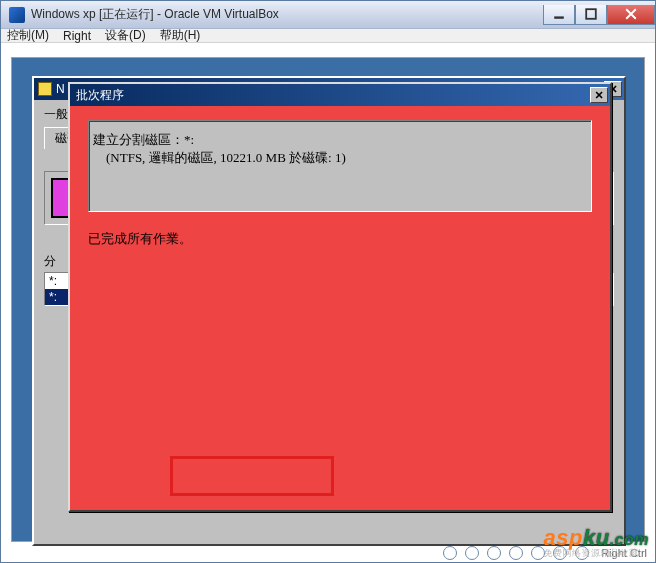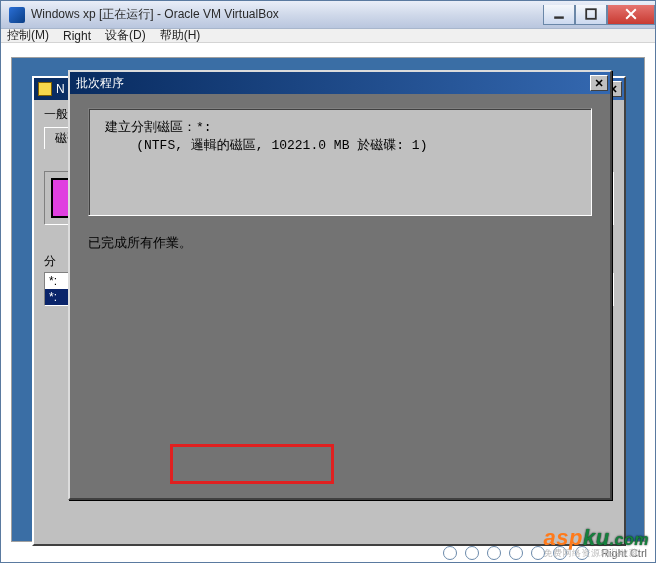--- a/index.html
+++ b/index.html
@@ -120,23 +120,23 @@
     border: 1px solid #808080;
     border-right-color: #fff; border-bottom-color: #fff;
     font-size: 12px; color: #000;
   }
   .under-list div { padding: 1px 4px; }
   .under-list .sel { background: #0a246a; color: #fff; }
 
   
   .dialog {
     position: absolute;
-    left: 56px; top: 12px;
+    left: 56px; top: 24px;
     width: 544px; height: 430px;
-    background: #737373;
+    background: #ef4444;
     border: 2px solid #dcdcdc;
     border-right-color: #404040; border-bottom-color: #404040;
     box-shadow: 1px 1px 0 #000;
   }
   .dialog-titlebar {
     height: 22px;
     background: linear-gradient(to right, #082b60, #3468b0);
     display: flex; align-items: center;
     padding-left: 6px; color: #fff;
   }
@@ -144,23 +144,23 @@
     padding: 14px 18px 16px 18px;
     height: calc(100% - 22px);
     display: flex; flex-direction: column;
     font-size: 13px;
   }
   .output-box {
     background: #c0c0c0;
     border: 1px solid #808080;
     border-right-color: #fff; border-bottom-color: #fff;
     box-shadow: inset 1px 1px 0 #404040;
-    padding: 10px 16px;
-    height: 108px;
-    font-family: Liberation Mono, monospace;
+    padding: 10px 4px;
+    height: 92px;
+    font-family: Liberation Serif, serif;
     white-space: pre;
     color: #000;
     font-size: 13px;
     line-height: 1.35;
   }
   .status-line { margin-top: 18px; color: #000; }
   .dlg-buttons {
     margin-top: auto;
     display: flex; justify-content: center; gap: 40px;
     padding-bottom: 4px;

